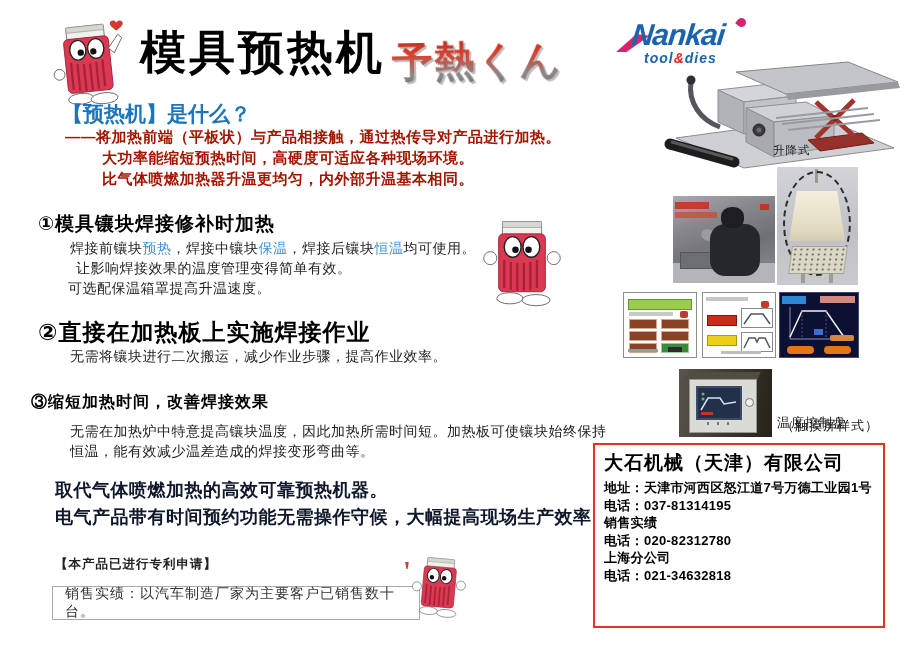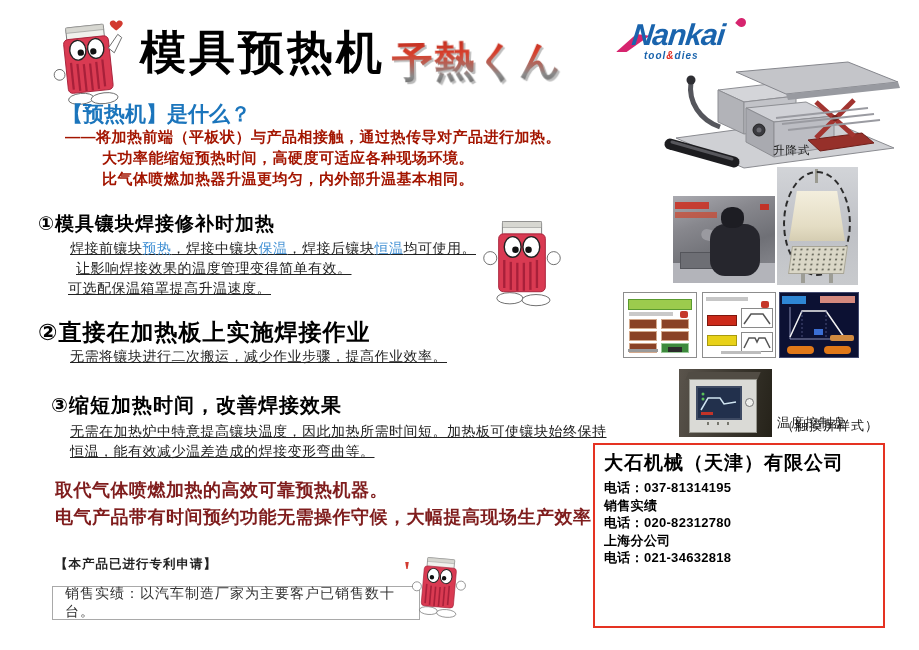--- a/index.html
+++ b/index.html
@@ -14,46 +14,46 @@
            background:linear-gradient(180deg,#b8281e 0%,#d8402c 35%,#8a8a8a 75%,#5f5f5f 100%);
            -webkit-background-clip:text;background-clip:text;color:transparent;
            filter:drop-shadow(2px 2px 0px #bdbdbd);transform:rotate(-1deg);}
   .nankai{left:618px;top:14px;width:150px;height:60px;}
   .nk-swoosh{position:absolute;left:0px;top:20px;width:30px;height:18px;background:#d6246e;
              clip-path:polygon(0% 100%,55% 0%,100% 10%,35% 100%);transform:skewX(-12deg);}
   .nk-name{position:absolute;left:14px;top:4px;font-size:30px;font-weight:900;font-style:italic;
            color:#1a64ad;letter-spacing:-1px;transform:skewX(-6deg);}
   .nk-dot{position:absolute;left:119px;top:4px;width:9px;height:9px;border-radius:50% 50% 50% 0;
           background:#d6246e;transform:rotate(40deg);}
-  .nk-sub{position:absolute;left:26px;top:36px;font-size:10px;font-weight:900;font-style:italic;
+  .nk-sub{position:absolute;left:26px;top:36px;font-size:14px;font-weight:900;font-style:italic;
           color:#1a64ad;letter-spacing:1px;}
   .nk-amp{color:#e02a20;}
 
   
   .intro-heading{left:62px;top:100px;font-size:21px;font-weight:bold;color:#1b75bc;}
   .intro-line{font-size:15px;font-weight:bold;color:#a31500;letter-spacing:0.5px;}
   .il1{left:65px;top:128px;}
   .il2{left:102px;top:149px;}
   .il3{left:102px;top:170px;}
 
   
   .sec-heading{font-size:19px;font-weight:bold;color:#000;letter-spacing:1px;}
   .sh1{left:38px;top:211px;}
   .sh2{left:38px;top:317px;font-size:23px;}
-  .sh3{left:51px;top:392px;font-size:20px;}
-  .sec-body{font-size:14px;color:#222;letter-spacing:0.5px;text-decoration:underline;}
+  .sh3{left:31px;top:392px;font-size:16px;font-family:Liberation Mono, monospace;}
+  .sec-body{font-size:14px;color:#222;letter-spacing:0.5px;}
   .sb1a{left:70px;top:240px;}
   .sb1b{left:76px;top:260px;}
   .sb1c{left:68px;top:280px;}
   .sb2{left:70px;top:348px;}
   .sb3a{left:70px;top:423px;}
   .sb3b{left:70px;top:443px;}
   .blue{color:#3f8fd4;}
 
-  .conclusion{font-size:18px;font-weight:bold;color:#7f1d1d;letter-spacing:0.5px;}
+  .conclusion{font-size:18px;font-weight:bold;color:#0f172a;letter-spacing:0.5px;}
   .cl1{left:55px;top:478px;}
   .cl2{left:55px;top:505px;}
 
   .patent{left:55px;top:556px;font-size:12.5px;font-weight:bold;color:#222;letter-spacing:1px;}
   .sales-box{left:52px;top:586px;width:366px;height:32px;border:1px solid #a9a9a9;
              background:#fff;display:flex;align-items:center;}
   .sales-text{font-size:14px;color:#333;padding-left:12px;letter-spacing:1px;}
 
   
   .mascot1{left:42px;top:16px;width:92px;height:90px;}
@@ -361,20 +361,21 @@
       </svg>
     </div>
     <div class="ctrl-knob"></div>
     <div class="ctrl-dots"></div>
   </div>
   <div class="abs ctrl-label ctl1">温度控制盘</div>
   <div class="abs ctrl-label ctl2">（触摸屏样式）</div>
 
   <div class="abs company-box">
     <div class="company-name">大石机械（天津）有限公司</div>
+    <div class="company-line">地址：天津市河西区怒江道7号万德工业园1号</div>
     <div class="company-line">电话：037-81314195</div>
     <div class="company-line">销售实绩</div>
     <div class="company-line">电话：020-82312780</div>
     <div class="company-line">上海分公司</div>
     <div class="company-line">电话：021-34632818</div>
     <div class="company-line"></div>
   </div>
 
 </div>
 

